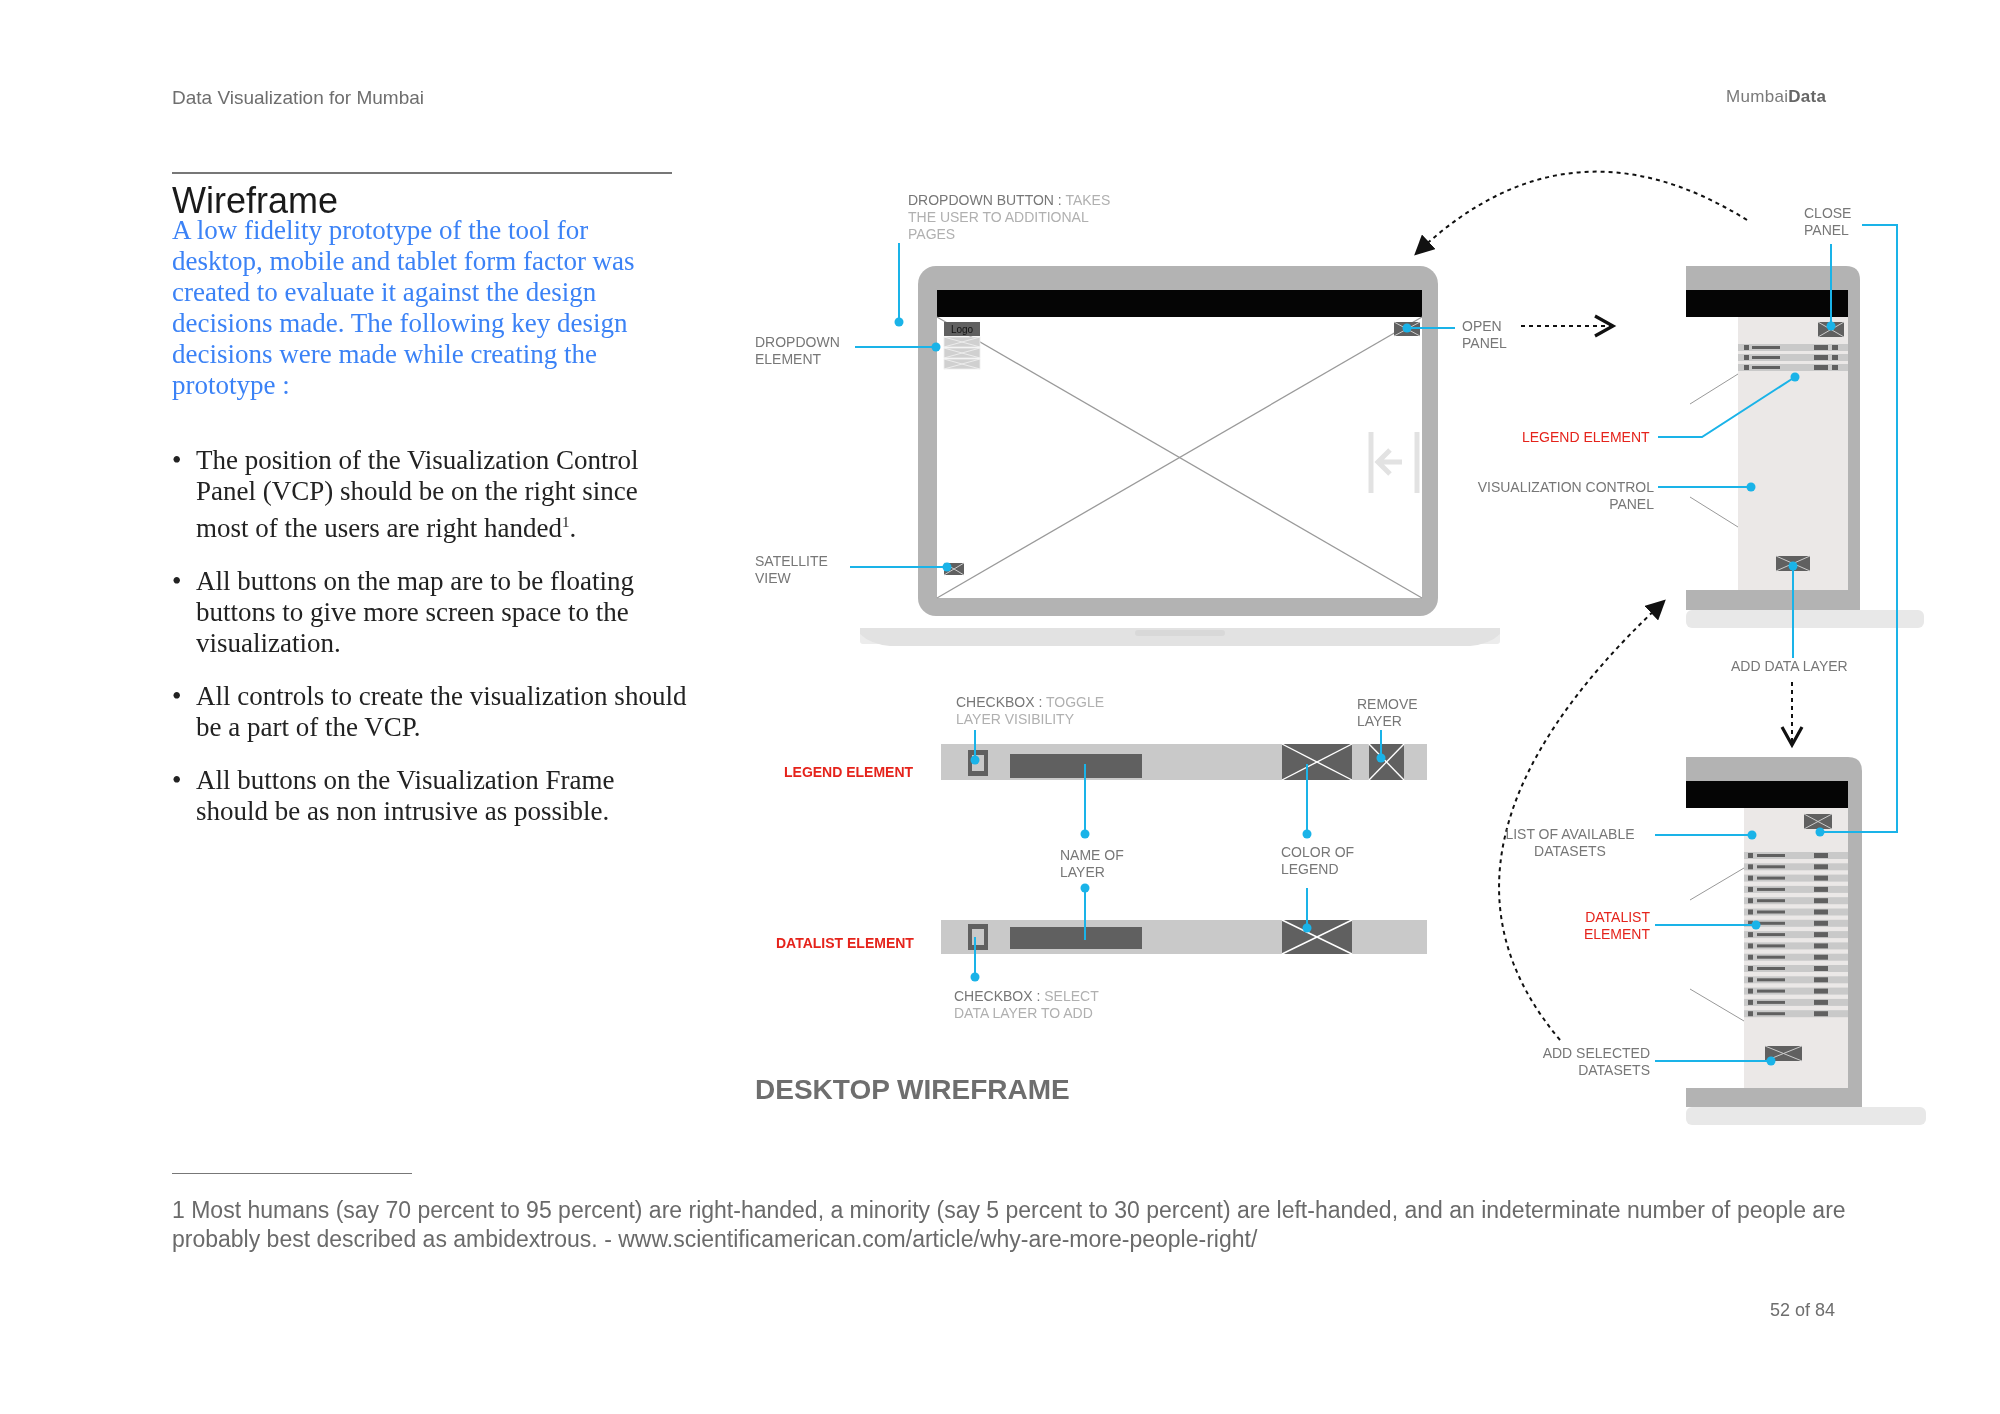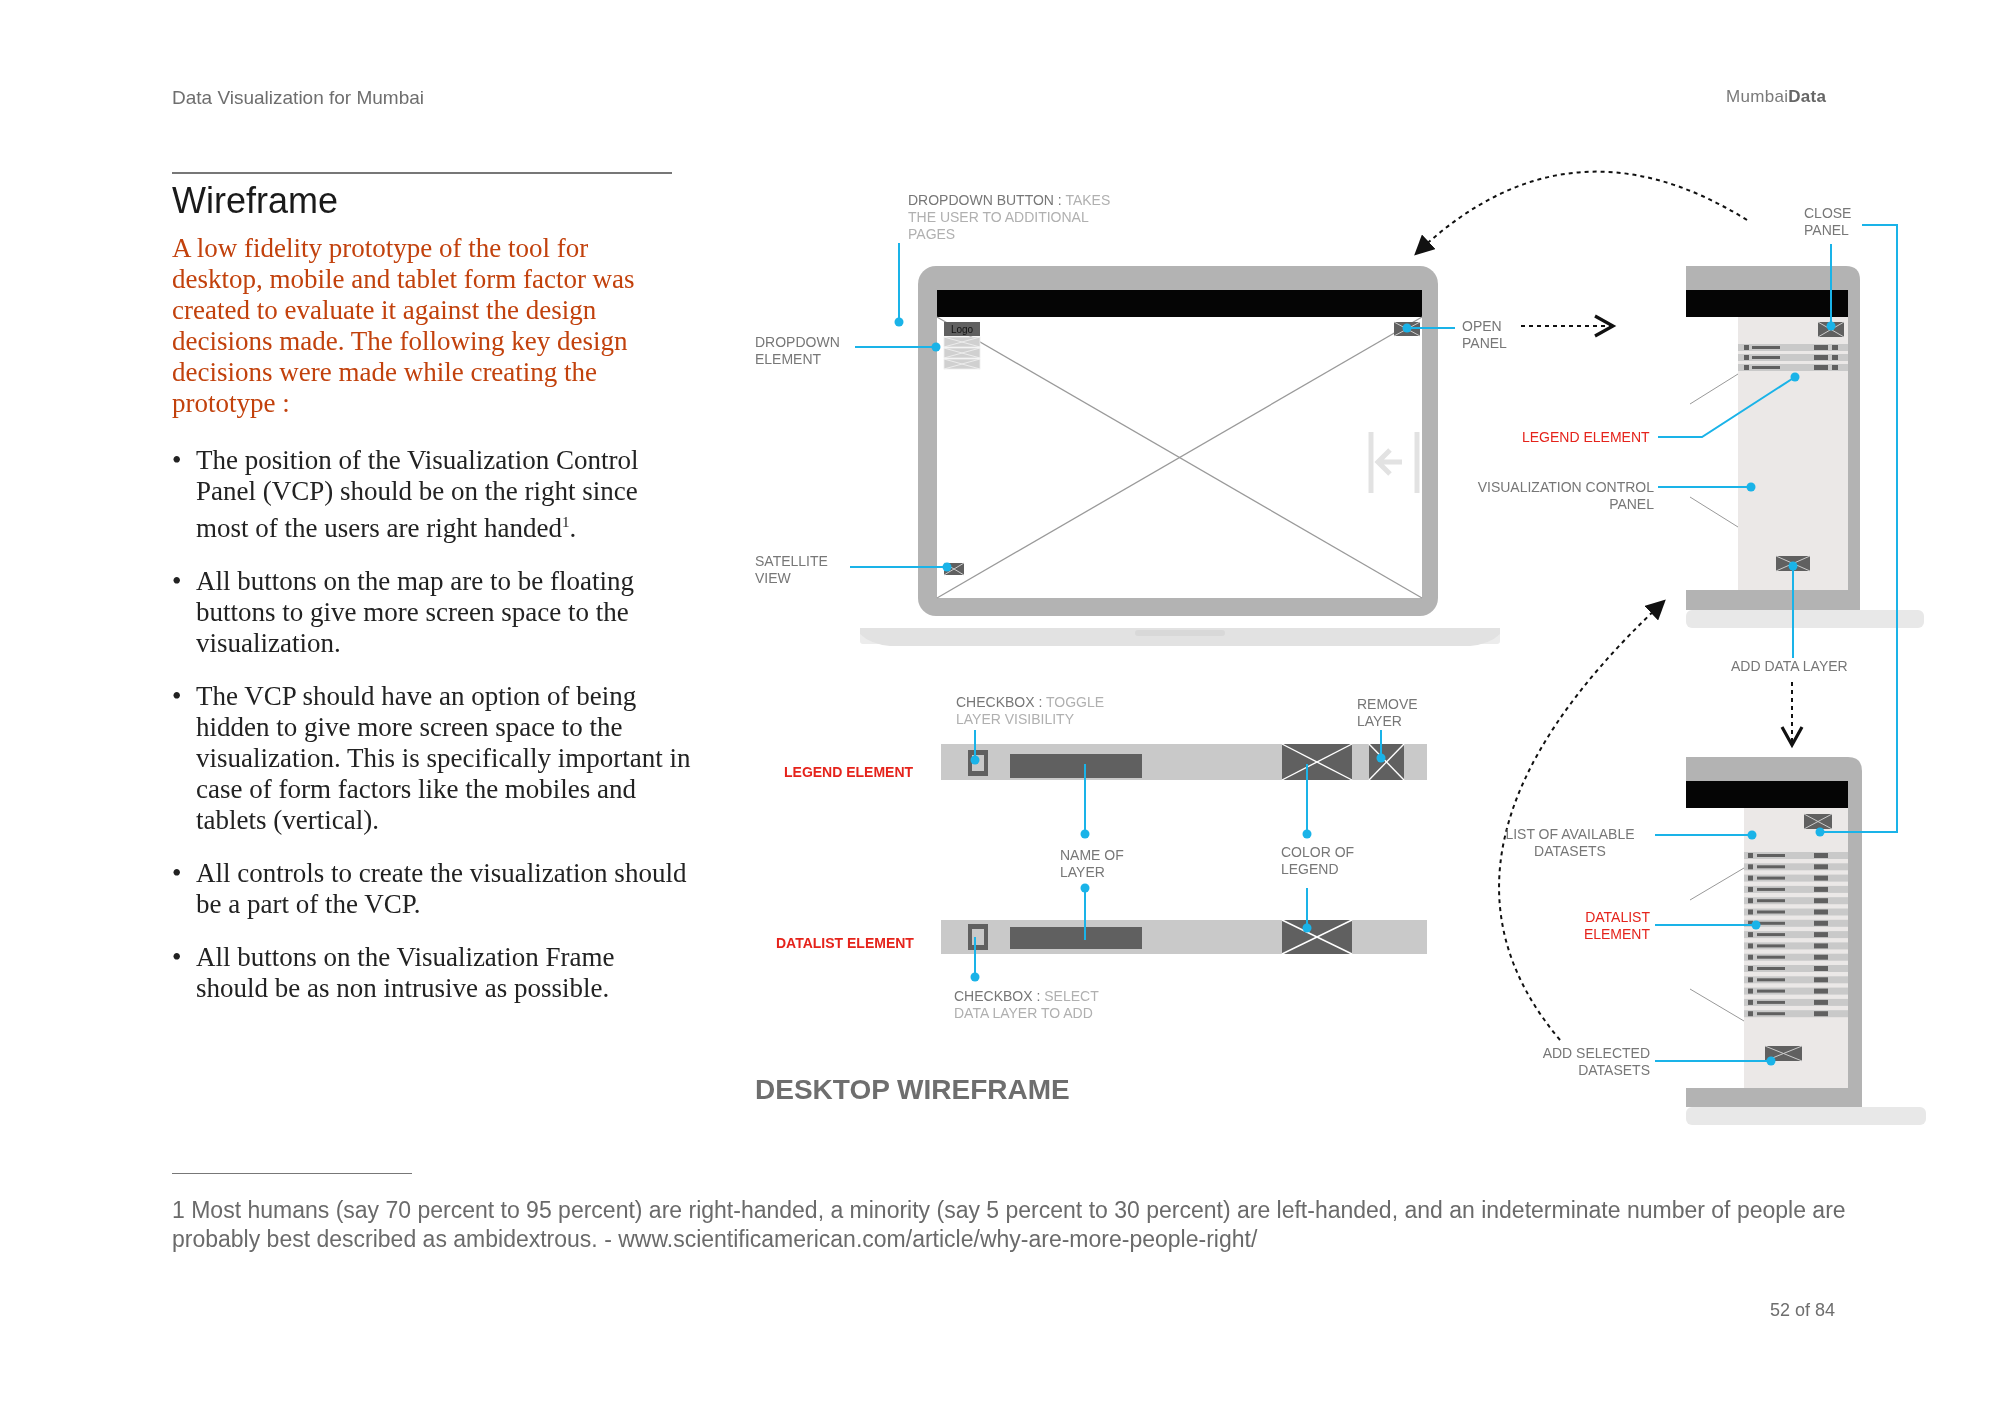--- a/index.html
+++ b/index.html
@@ -4,21 +4,21 @@
 <style>
   html, body { margin:0; padding:0; background:#ffffff; }
   body { width:2000px; height:1414px; position:relative; overflow:hidden; font-family:"Liberation Sans", sans-serif; color:#333; }
   .abs { position:absolute; }
   .hdr-left { left:172px; top:87px; font-size:19px; color:#6e6e6e; }
   .hdr-right { left:1726px; top:87px; font-size:17px; color:#7a7a7a; letter-spacing:0.3px; }
   .hdr-right b { color:#666; font-weight:bold; }
   .rule { background:#777; height:2px; }
   .title { left:172px; top:180px; font-size:36px; color:#1a1a1a; }
   .serif { font-family:"Liberation Serif", serif; }
-  .intro { left:172px; top:233px; width:500px; font-size:27px; line-height:31px; color:#c2410c; }
+  .intro { left:172px; top:215px; width:500px; font-size:27px; line-height:31px; color:#3b82f6; }
   .bullets { left:172px; top:445px; width:520px; list-style:none; margin:0; padding:0; font-size:27px; line-height:31px; color:#222; }
   .bullets li { position:relative; padding-left:24px; margin-bottom:22px; }
   .bullets li::before { content:"•"; position:absolute; left:0; top:0; }
   .footnote { left:172px; top:1196px; width:1680px; font-size:23px; line-height:29px; color:#6a6a6a; }
   .pageno { left:1770px; top:1300px; font-size:18px; color:#6e6e6e; }
   .lbl { font-size:14px; line-height:17px; color:#777; text-transform:uppercase; }
   .lbl .lite { color:#b0b0b0; }
   .red { color:#e5231b; }
   .redb { color:#e5231b; font-weight:bold; }
   .caption { left:755px; top:1074px; font-size:28px; font-weight:bold; color:#6e6e6e; }
@@ -29,21 +29,20 @@
 
 <div class="abs hdr-left">Data Visualization for Mumbai</div>
 <div class="abs hdr-right"><span>Mumbai</span><b>Data</b></div>
 
 <div class="abs rule" style="left:172px; top:172px; width:500px;"></div>
 <div class="abs title">Wireframe</div>
 <div class="abs intro serif">A low fidelity prototype of the tool for desktop, mobile and tablet form factor was created to evaluate it against the design decisions made. The following key design decisions were made while creating the prototype :</div>
 <ul class="abs bullets serif">
   <li><span>The position of the Visualization Control Panel (VCP) should be on the right since most of the users are right handed</span><sup style="font-size:15px">1</sup><span>.</span></li>
   <li>All buttons on the map are to be floating buttons to give more screen space to the visualization.</li>
-  <li>The VCP should have an option of being hidden to give more screen space to the visualization. This is specifically important in case of form factors like the mobiles and tablets (vertical).</li>
   <li>All controls to create the visualization should be a part of the VCP.</li>
   <li>All buttons on the Visualization Frame should be as non intrusive as possible.</li>
 </ul>
 
 <svg width="2000" height="1414">
   <defs>
     <marker id="arr" markerWidth="10" markerHeight="10" refX="6" refY="5" orient="auto">
         <path d="M0,0 L10,5 L0,10 z" fill="#111"></path>
       </marker>
     <marker id="arrOpen" markerWidth="12" markerHeight="12" refX="10" refY="6" orient="auto">

